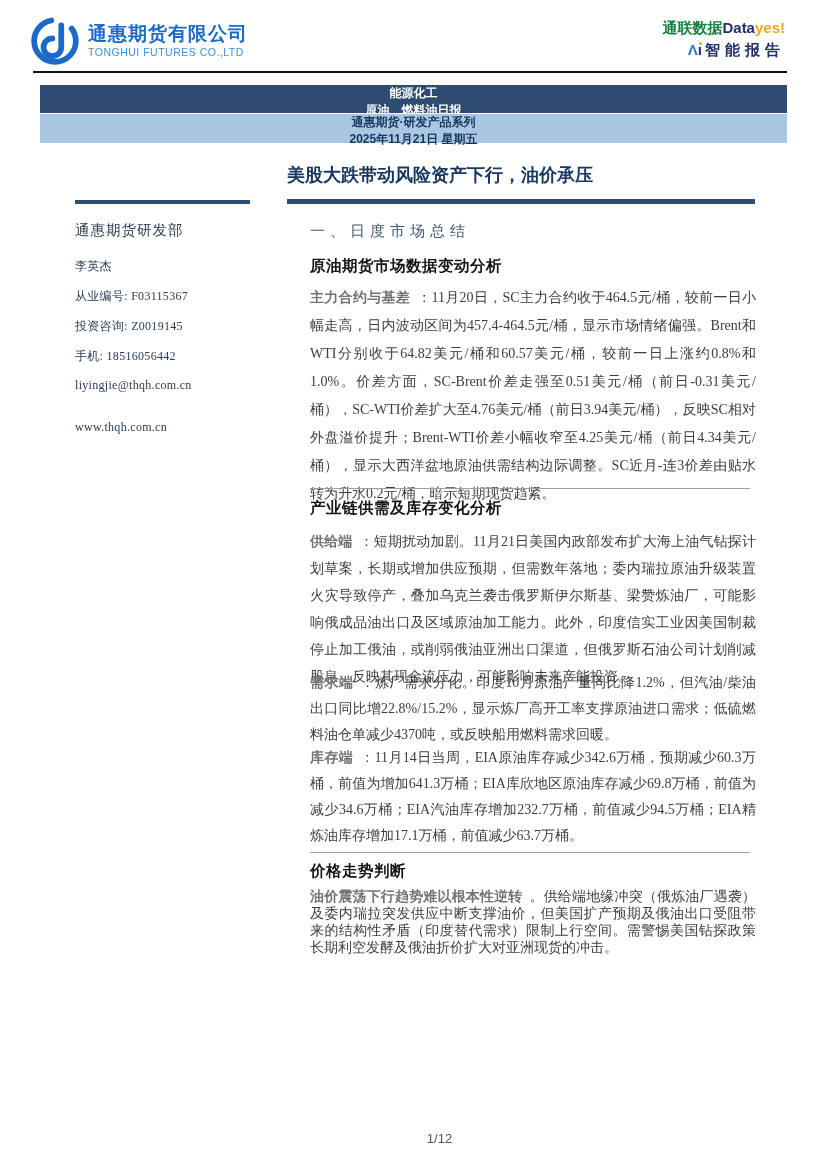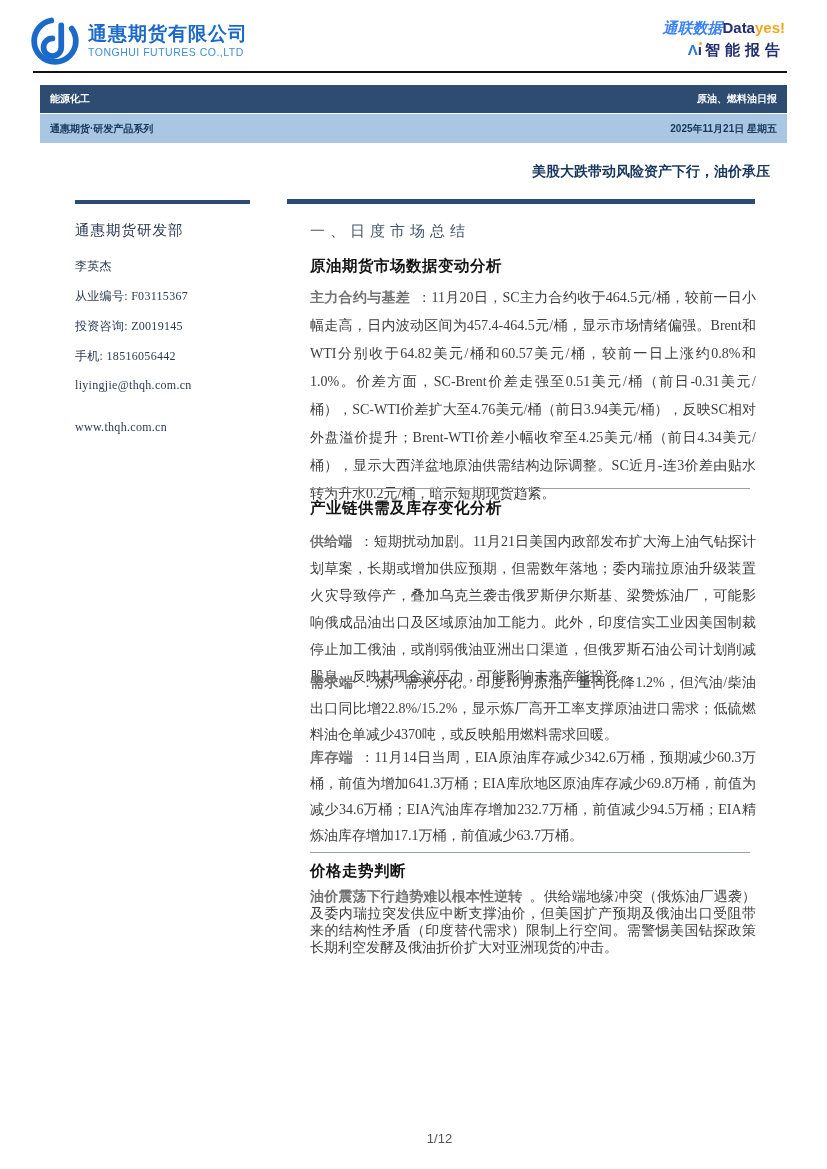--- a/index.html
+++ b/index.html
@@ -10,37 +10,37 @@
     color:#3d3d3d;
   }
   
   .logo-group{position:absolute;top:16px;left:30px;display:flex;align-items:center;gap:8px;}
   .logo-mark{width:50px;height:50px;}
   .company-names{display:flex;flex-direction:column;justify-content:center;}
   .company-cn{font-family:"Liberation Sans","DejaVu Sans",sans-serif;font-weight:bold;font-size:19px;color:#1b6ac9;letter-spacing:1px;line-height:22px;}
   .company-en{font-family:"Liberation Sans","DejaVu Sans",sans-serif;font-size:10.5px;color:#3f8ed6;letter-spacing:.5px;line-height:14px;}
   .brand{position:absolute;top:18px;right:42px;text-align:right;font-family:"Liberation Sans","DejaVu Sans",sans-serif;}
   .brand-line1{font-size:15px;line-height:19px;}
-  .brand-prefix{color:#3b82f6;font-weight:bold;font-style:italic;}
+  .brand-prefix{color:#15803d;font-weight:bold;}
   .brand-data{color:#232e6e;font-weight:bold;}
   .brand-yes{color:#f2a71b;font-weight:bold;}
   .brand-line2{margin-top:4px;font-size:15px;font-weight:bold;line-height:18px;}
   .ai-lambda{color:#2b7bc7;}
   .ai-i{color:#232e6e;position:relative;}
   .ai-i .idot{position:absolute;left:1px;top:1px;width:3px;height:3px;background:#f2a71b;border-radius:50%;}
   .ai-text{color:#232e6e;letter-spacing:5px;margin-left:3px;}
   .header-rule{position:absolute;top:71px;left:33px;width:754px;height:2px;background:#111;}
   
   .bar{position:absolute;left:40px;width:747px;display:flex;justify-content:space-between;align-items:center;
-       box-sizing:border-box;padding:0 10px;font-family:"Liberation Sans","DejaVu Sans",sans-serif;font-weight:bold;font-size:10px;}
+       box-sizing:border-box;padding:0 25px;font-family:"Liberation Sans","DejaVu Sans",sans-serif;font-weight:bold;font-size:12px;flex-direction:column;}
   .bar-dark{top:85px;height:28px;background:#2e4c72;color:#ffffff;}
   .bar-light{top:114px;height:29px;background:#a9c6e3;color:#16365c;}
   
-  .report-title{position:absolute;top:163px;left:302px;width:468px;text-align:right;
-    font-family:"Liberation Sans","DejaVu Sans",sans-serif;font-weight:bold;font-size:14px;color:#17375e;}
+  .report-title{position:absolute;top:163px;left:287px;width:468px;text-align:left;
+    font-family:"Liberation Sans","DejaVu Sans",sans-serif;font-weight:bold;font-size:18px;color:#17375e;}
   .u-left{position:absolute;top:200px;left:75px;width:175px;height:4px;background:#2e4c72;}
   .u-right{position:absolute;top:199px;left:287px;width:468px;height:5px;background:#2e4c72;}
   
   .side{position:absolute;left:75px;width:205px;color:#2b3a55;}
   .side-dept{top:221px;font-size:14.5px;letter-spacing:1px;}
   .side-item{font-size:12px;letter-spacing:.3px;}
   .s1{top:258px;} .s2{top:288px;} .s3{top:318px;font-family:Liberation Serif, serif;} .s4{top:348px;} .s5{top:378px;} .s6{top:420px;}
   .side a{color:#2b3a55;text-decoration:none;margin-top:44px;}
   
   .main-el{position:absolute;left:310px;width:446px;}

